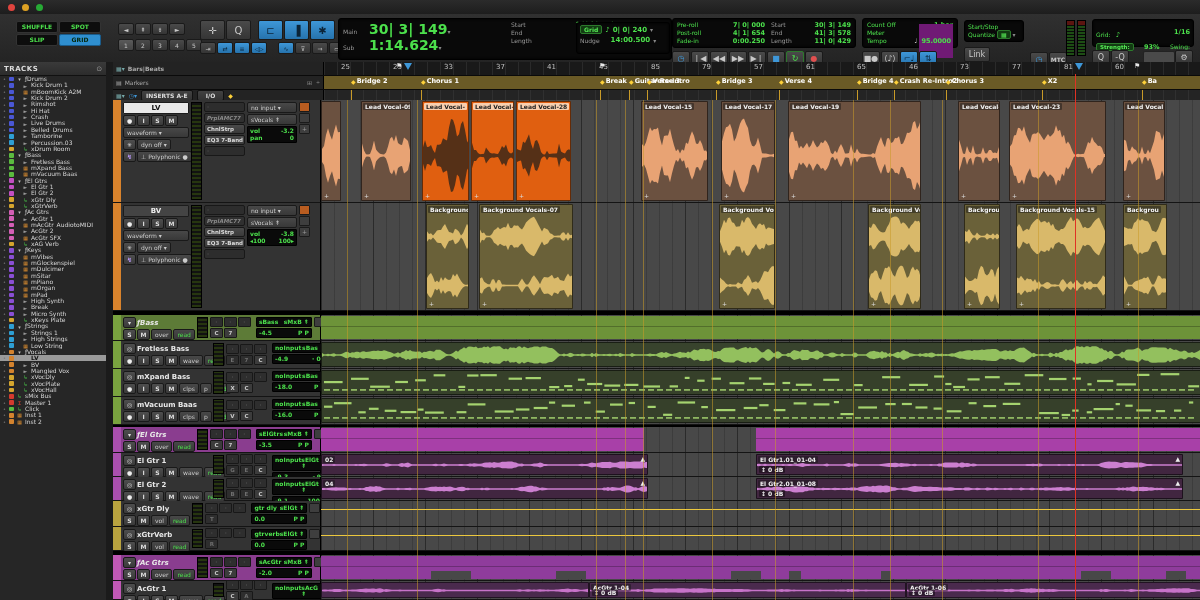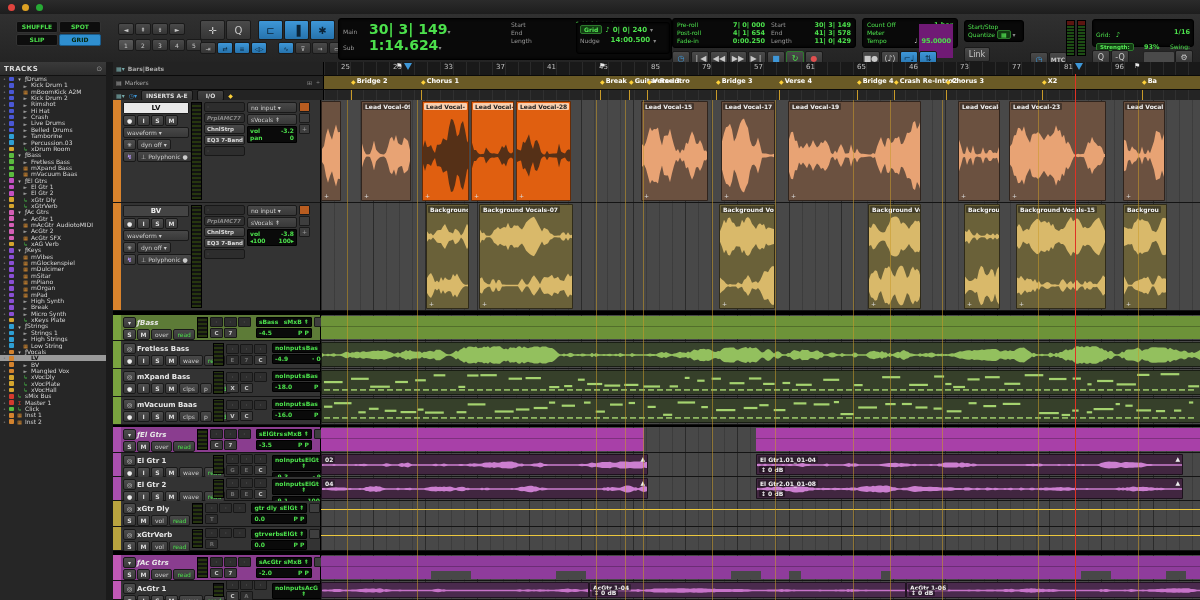--- a/index.html
+++ b/index.html
@@ -685,21 +685,21 @@
         <span class="barnum" style="left: 275px;">45</span>
         <span class="barnum" style="left: 327px;">85</span>
         <span class="barnum" style="left: 378px;">79</span>
         <span class="barnum" style="left: 430px;">57</span>
         <span class="barnum" style="left: 482px;">61</span>
         <span class="barnum" style="left: 533px;">65</span>
         <span class="barnum" style="left: 585px;">46</span>
         <span class="barnum" style="left: 636px;">73</span>
         <span class="barnum" style="left: 688px;">77</span>
         <span class="barnum" style="left: 740px;">81</span>
-        <span class="barnum" style="left: 791px;">96</span>
+        <span class="barnum" style="left: 791px;">60</span>
         <span class="flag" style="left: 72px;">⚑</span>
         <span class="flag" style="left: 275px;">⚑</span>
         <span class="flag" style="left: 810px;">⚑</span>
         <span class="selarr" style="left: 80px;"></span>
         <span class="selarr" style="left: 751px;"></span>
       </div>
   </div>
   <div class="rrow" id="r2" style="height:13px">
     <div class="rleft">
       <span>▤</span>

